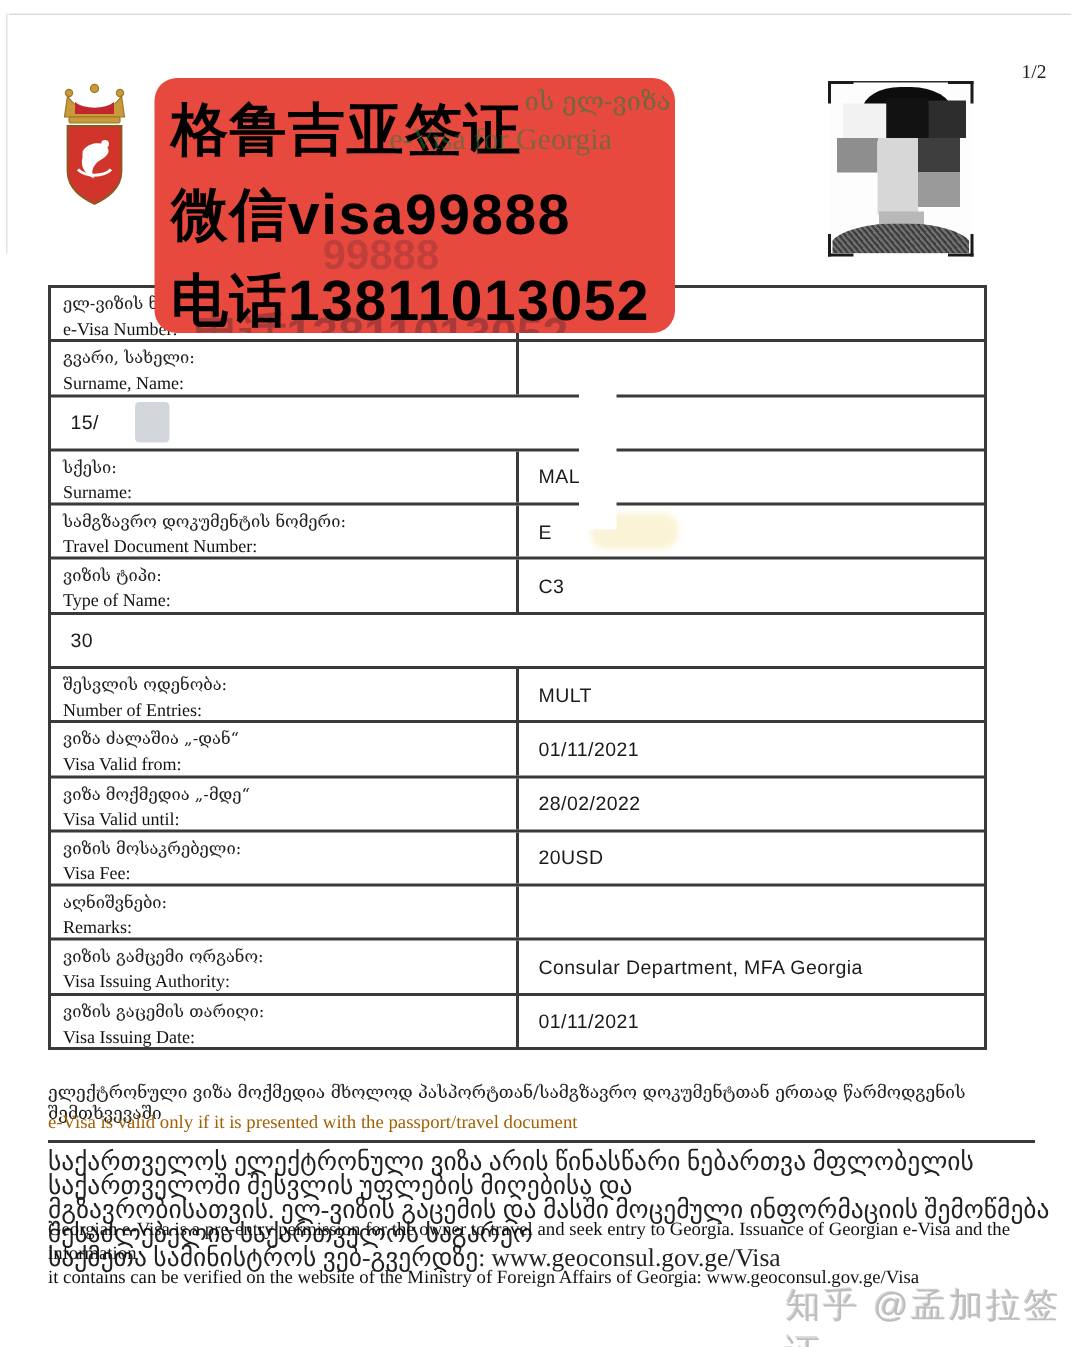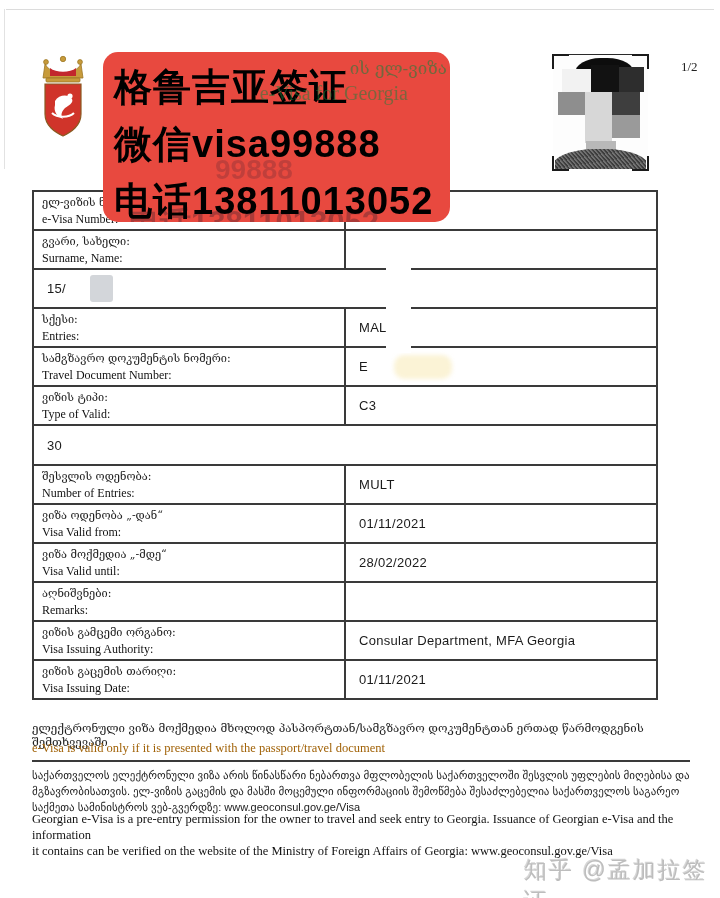--- a/index.html
+++ b/index.html
@@ -3,21 +3,21 @@
 <meta charset="utf-8">
 <style>
   html,body{margin:0;padding:0;background:#ffffff;}
   .page{position:relative;width:720px;height:898px;background:#fff;overflow:hidden;
         font-family:"Liberation Sans",sans-serif;color:#1c1c1c;}
   .abs{position:absolute;}
   .scan-top{left:6px;top:9px;width:708px;height:1px;background:#dcdcdc;}
   .scan-left{left:4px;top:9px;width:1px;height:160px;background:#e2e2e2;}
 
   
-  .page-num{left:681px;top:40px;font-family:"Liberation Serif",serif;font-size:13px;color:#222;margin-top:19px;}
+  .page-num{left:681px;top:40px;font-family:"Liberation Serif",serif;font-size:13px;color:#222;}
 
   
   .coa{left:37px;top:55px;width:52px;height:84px;}
 
   
   .photo{left:553px;top:55px;width:95px;height:115px;background:#fdfdfd;}
   .photo .br{position:absolute;width:15px;height:13px;}
   .photo .tl{left:-1px;top:-1px;border-left:2px solid #1b1b1b;border-top:2px solid #1b1b1b;}
   .photo .tr{right:-1px;top:-1px;border-right:2px solid #1b1b1b;border-top:2px solid #1b1b1b;}
   .photo .bl{left:-1px;bottom:-1px;border-left:2px solid #1b1b1b;border-bottom:2px solid #1b1b1b;}
@@ -69,21 +69,21 @@
 
   
   .faint{z-index:6;color:#15803d;font-family:"DejaVu Serif","DejaVu Sans",serif;white-space:nowrap;}
   .faint-ka{top:58px;right:273px;font-size:17px;opacity:.55;}
   .faint-en{top:82px;right:312px;font-size:20px;opacity:.5;font-family:"Liberation Serif",serif;}
 
   
   .note-ka{left:32px;top:721px;font-family:"DejaVu Serif","DejaVu Sans",serif;font-size:11.5px;color:#222;}
   .note-en{left:32px;top:741px;font-family:"Liberation Serif",serif;font-size:12.5px;color:#a16207;}
   .rule{left:32px;top:760px;width:658px;height:2px;background:#3a3a3a;}
-  .para-ka{left:32px;top:767px;font-family:Liberation Sans, sans-serif;font-size:11px;
+  .para-ka{left:32px;top:767px;font-family:Liberation Serif, serif;font-size:17px;
            line-height:16px;color:#222;}
   .para-en{left:32px;top:811px;font-family:"Liberation Serif",serif;font-size:12.5px;line-height:16px;color:#111;}
   .mrz{left:32px;top:843px;font-family:"Liberation Mono","DejaVu Sans Mono",monospace;
        font-size:15px;line-height:26px;color:#2e2e2e;letter-spacing:.5px;white-space:pre;}
   .wm{left:524px;top:855px;font-size:23px;color:#bdbdbd;letter-spacing:2px;
       font-family:"Liberation Sans",sans-serif;text-shadow:1px 1px 0 #fff,-1px -1px 0 #d8d8d8;}
 </style>
 </head>
 <body>
 
@@ -147,69 +147,76 @@
     </div>
   </div>
 
   <div class="t-row">
     <div class="cell-v r-dob-box">15/</div>
   </div>
 
   <div class="t-row">
     <div class="cell-l">
       <div class="lbl-ka">სქესი:</div>
-      <div class="lbl-en">Entries:</div>
+      <div class="lbl-en">Surname:</div>
     </div>
     <div class="cell-v">MALE</div>
   </div>
 
   <div class="t-row">
     <div class="cell-l">
       <div class="lbl-ka">სამგზავრო დოკუმენტის ნომერი:</div>
       <div class="lbl-en">Travel Document Number:</div>
     </div>
     <div class="cell-v r-doc-glow">E</div>
   </div>
 
   <div class="t-row">
     <div class="cell-l">
       <div class="lbl-ka">ვიზის ტიპი:</div>
-      <div class="lbl-en">Type of Valid:</div>
+      <div class="lbl-en">Type of Name:</div>
     </div>
     <div class="cell-v">C3</div>
   </div>
 
   <div class="t-row">
     <div class="cell-v">30</div>
   </div>
 
   <div class="t-row">
     <div class="cell-l">
       <div class="lbl-ka">შესვლის ოდენობა:</div>
       <div class="lbl-en">Number of Entries:</div>
     </div>
     <div class="cell-v">MULT</div>
   </div>
 
   <div class="t-row">
     <div class="cell-l">
-      <div class="lbl-ka">ვიზა ოდენობა „-დან“</div>
+      <div class="lbl-ka">ვიზა ძალაშია „-დან“</div>
       <div class="lbl-en">Visa Valid from:</div>
     </div>
     <div class="cell-v">01/11/2021</div>
   </div>
 
   <div class="t-row">
     <div class="cell-l">
       <div class="lbl-ka">ვიზა მოქმედია „-მდე“</div>
       <div class="lbl-en">Visa Valid until:</div>
     </div>
     <div class="cell-v">28/02/2022</div>
   </div>
 
+  <div class="t-row">
+    <div class="cell-l">
+      <div class="lbl-ka">ვიზის მოსაკრებელი:</div>
+      <div class="lbl-en">Visa Fee:</div>
+    </div>
+    <div class="cell-v">20USD</div>
+  </div>
 
   <div class="t-row">
     <div class="cell-l">
       <div class="lbl-ka">აღნიშვნები:</div>
       <div class="lbl-en">Remarks:</div>
     </div>
     <div class="cell-v"></div>
   </div>
 
   <div class="t-row">

